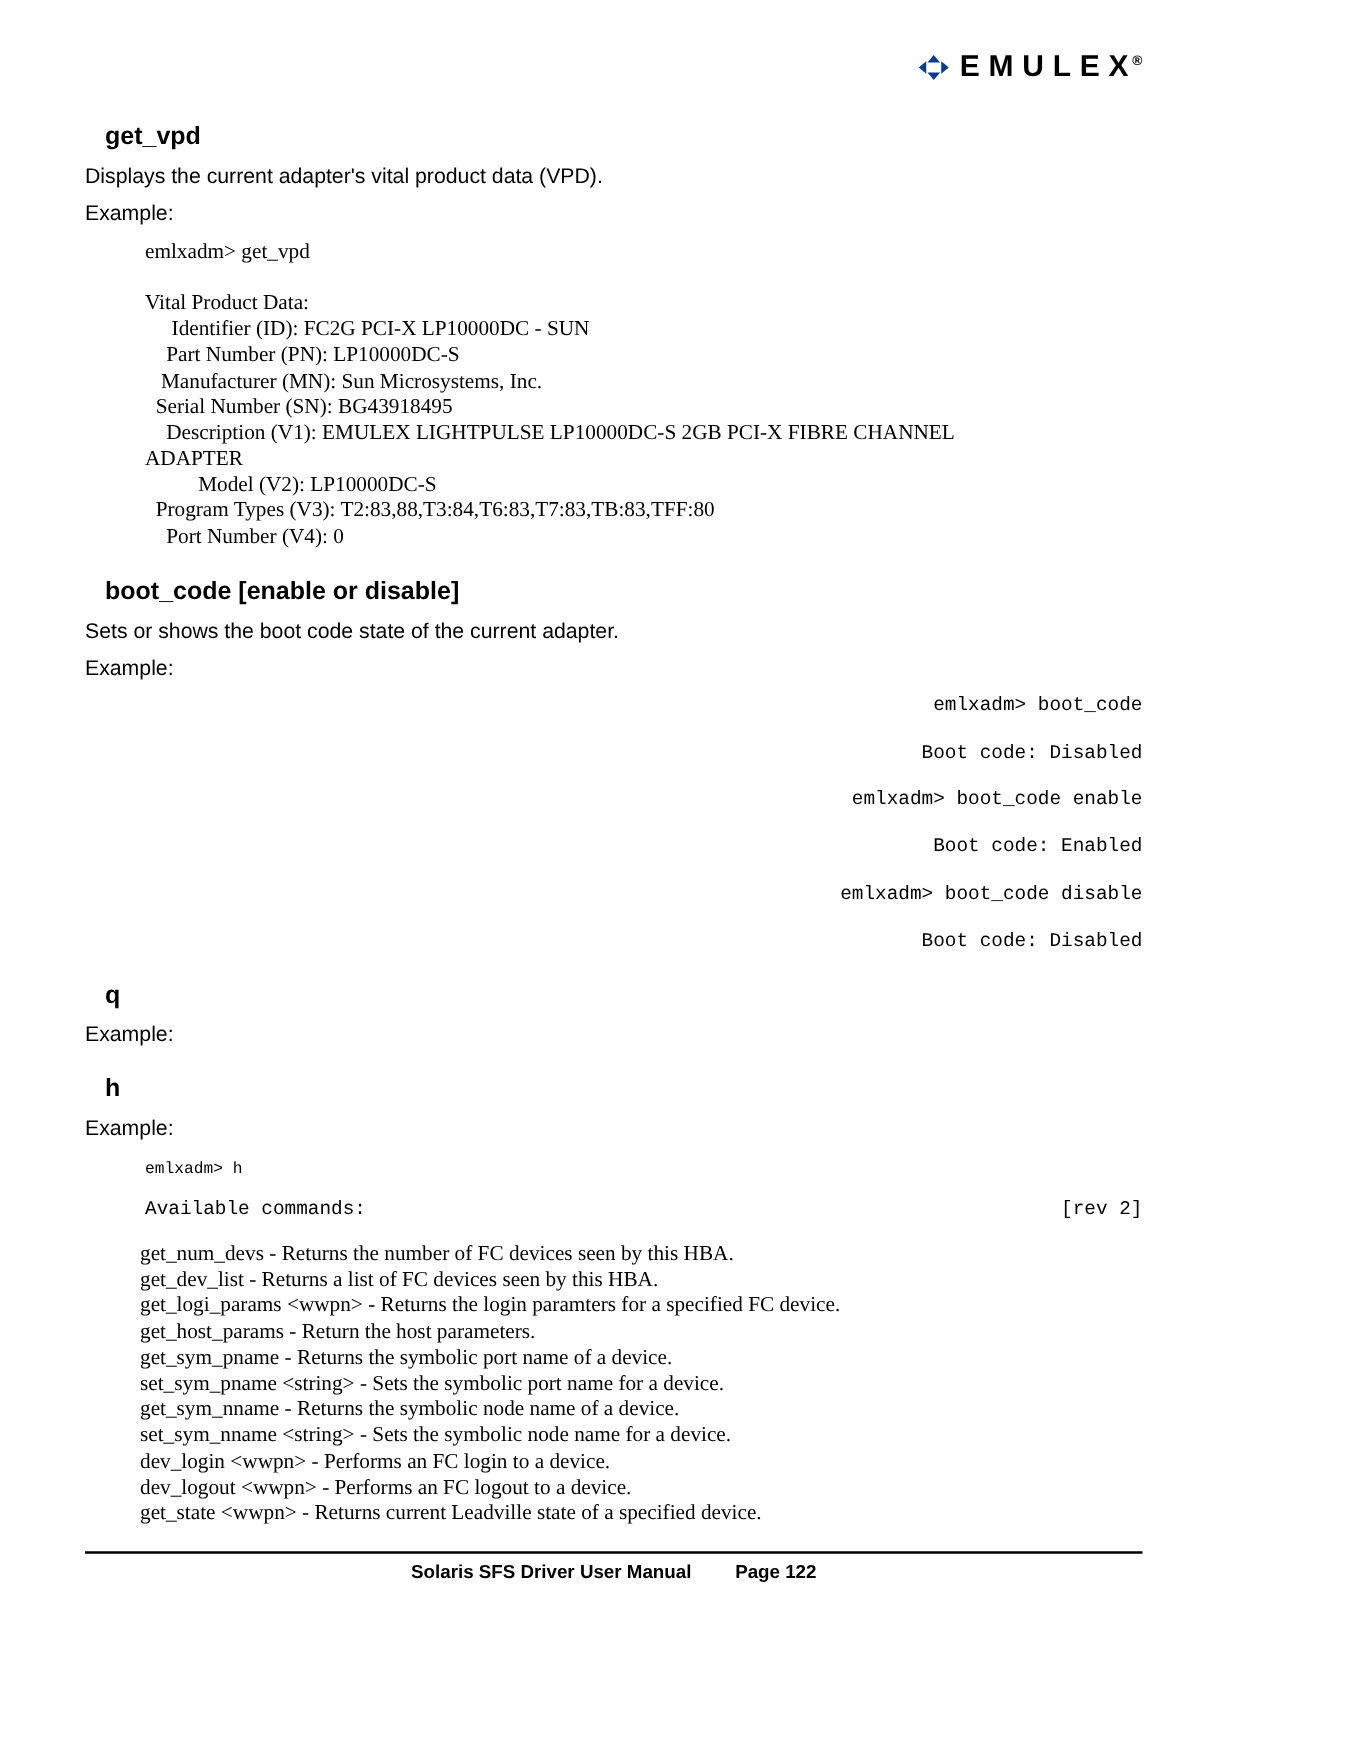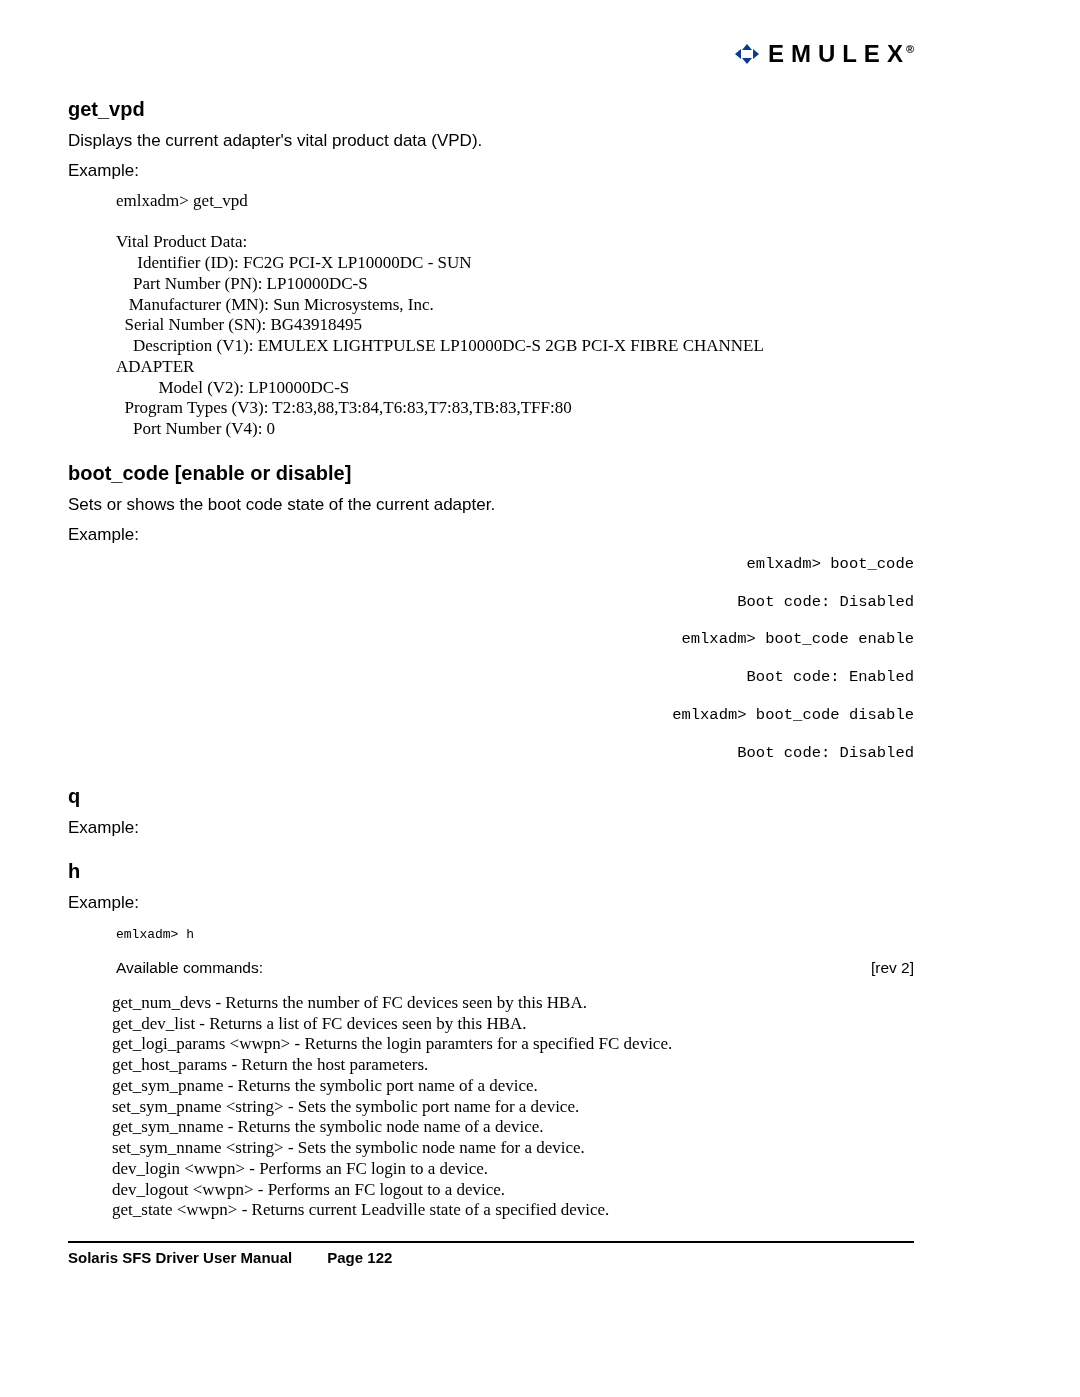--- a/index.html
+++ b/index.html
@@ -37,21 +37,21 @@
   .logo-reg {
     font-size: 11px;
     vertical-align: super;
     letter-spacing: 0;
     margin-left: -4px;
   }
   h2.section {
     font-family: Arial, Helvetica, sans-serif;
     font-size: 20px;
     font-weight: 700;
-    margin: 22px 0 10px 0;
+    margin: 22px 0 10px 16px;
   }
   p.body {
     font-family: Arial, Helvetica, sans-serif;
     font-size: 17px;
     margin: 10px 0 10px 0;
   }
   pre.code {
     font-family: Liberation Serif, serif;
     font-size: 17px;
     line-height: 1.22;
@@ -73,31 +73,31 @@
     white-space: pre;
     margin: 6px 0 6px 48px;
   }
   .footer-rule {
     border: none;
     border-top: 2px solid #000;
     margin: 20px 0 6px 0;
   }
   .footer {
     display: flex;
-    justify-content: flex-start;
+    justify-content: center;
     font-family: Arial, Helvetica, sans-serif;
     font-size: 15px;
     font-weight: 700;
     padding-bottom: 30px;
     gap: 35px;
   }
   .h-row {
     display: flex;
     justify-content: space-between;
-    font-family: Liberation Sans, sans-serif;
+    font-family: Liberation Mono, monospace;
     font-size: 15.5px;
     margin: 0 0 0 48px;
     line-height: 1.9;
   }
 </style>
 </head>
 <body>
 
 <div class="page">
 

